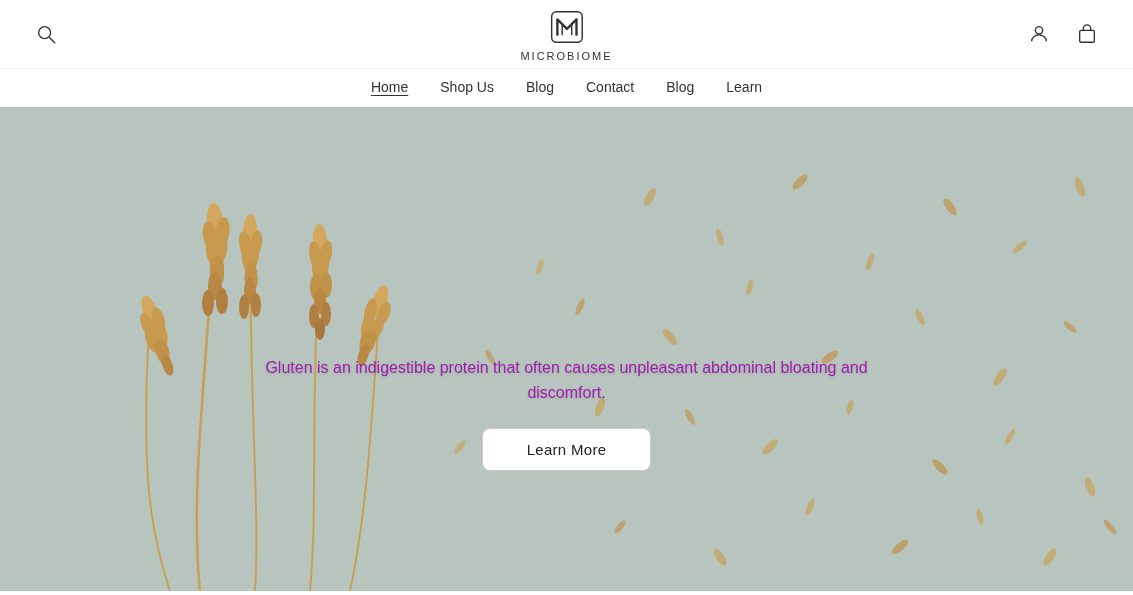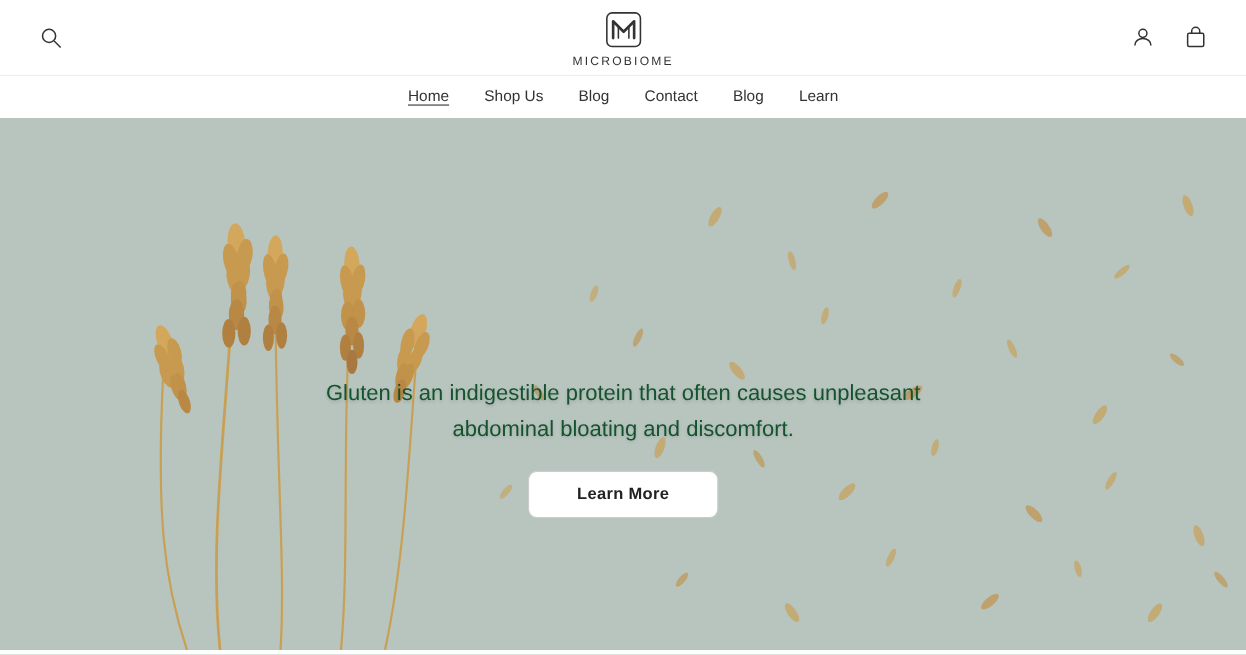--- a/index.html
+++ b/index.html
@@ -114,36 +114,36 @@
 
     .hero-content {
       position: absolute;
       bottom: 120px;
       left: 50%;
       transform: translateX(-50%);
       text-align: center;
       width: 620px;
     }
     .hero-text {
-      color: #14532d;
-      font-size: 20px;
+      color: #a21caf;
+      font-size: 16px;
       line-height: 1.6;
       text-shadow: 0 1px 3px rgba(0,0,0,0.15);
       margin-bottom: 22px;
     }
     .learn-more-btn {
       display: inline-block;
       background: #fff;
       color: #222;
       border: 1.5px solid #ccc;
       border-radius: 8px;
       padding: 12px 44px;
       font-size: 15px;
       cursor: pointer;
-      font-weight: 700;
+      font-weight: 400;
       letter-spacing: 0.3px;
     }
   </style>
 </head>
 <body>
 
 <div class="header">
   <div class="header-top">
 
     <div class="header-icons-left">

